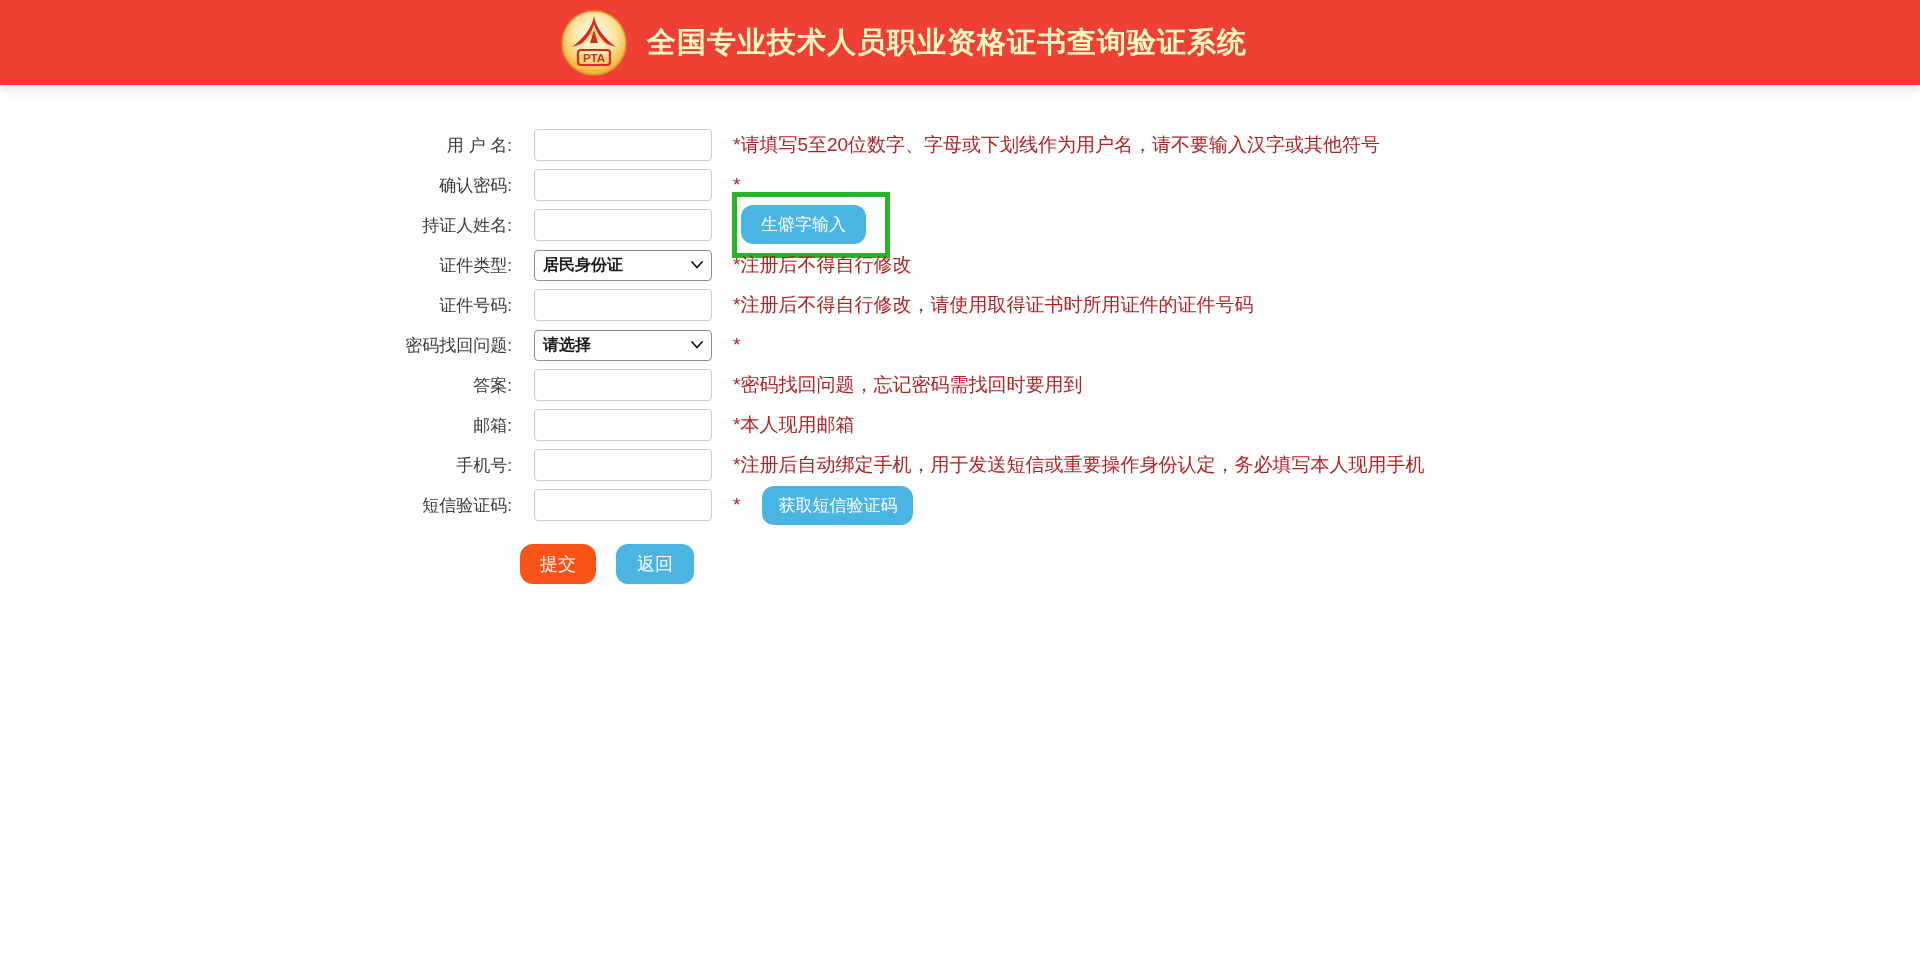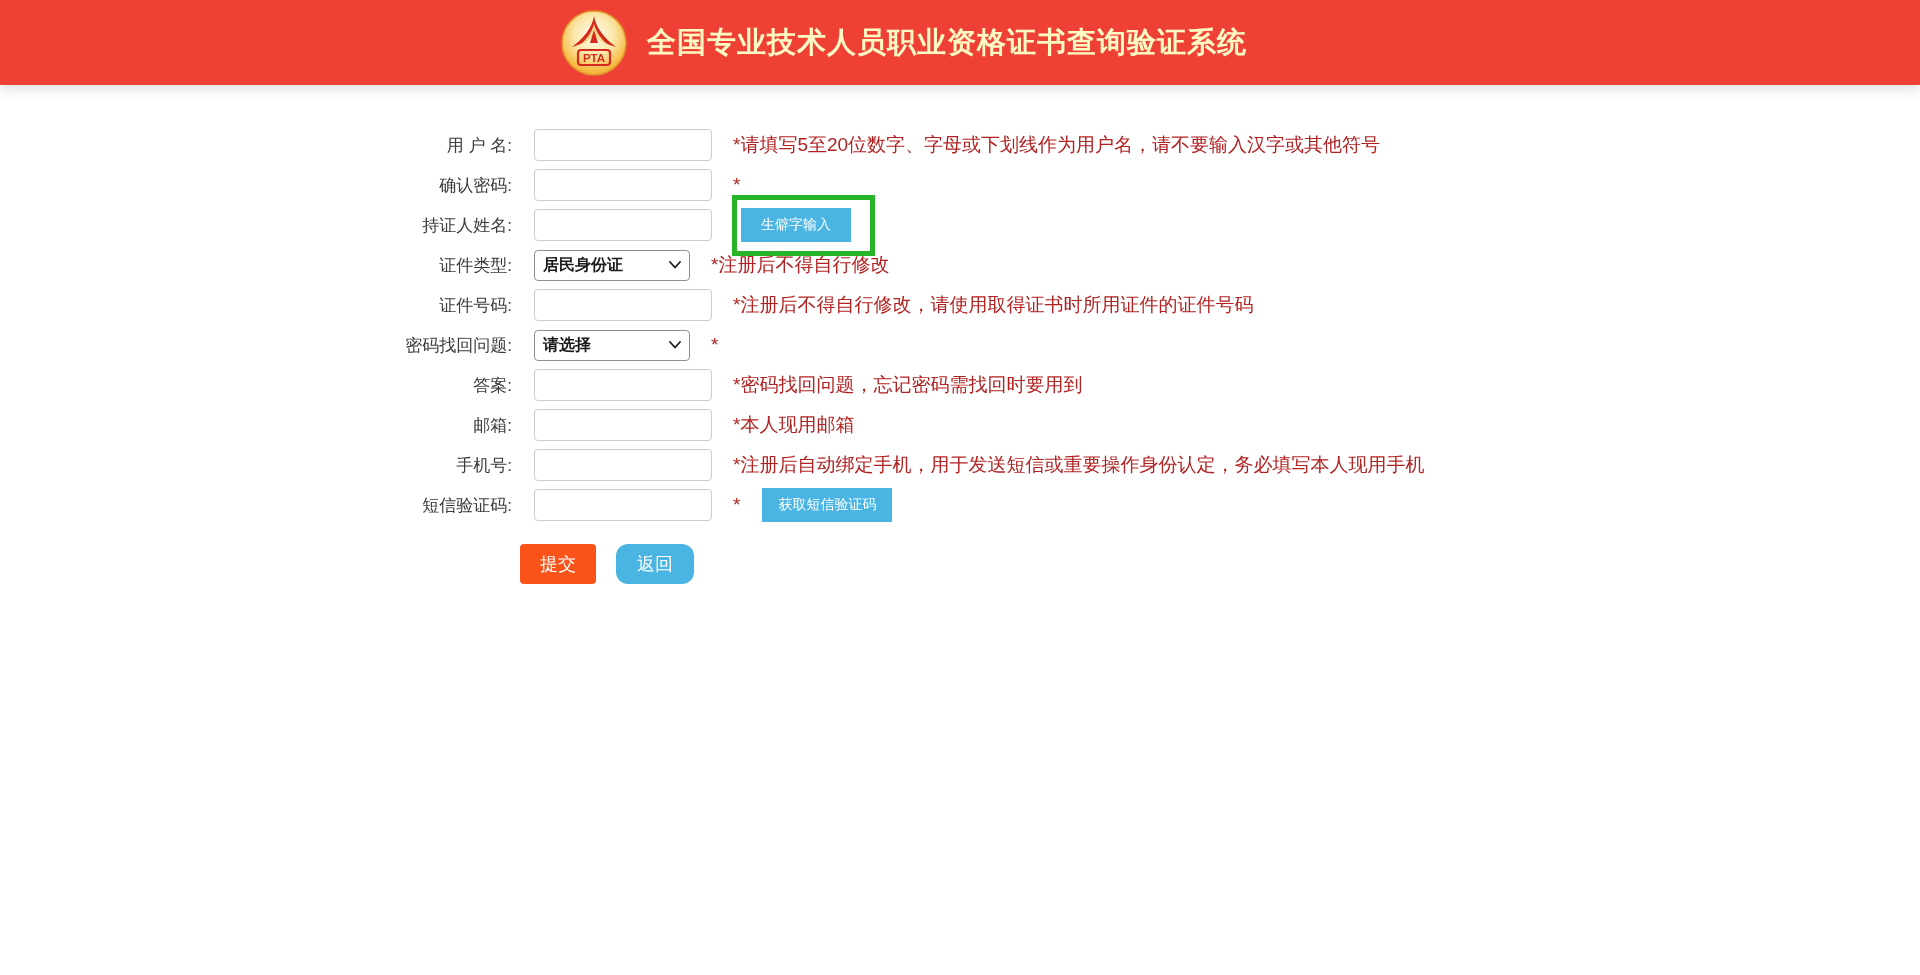--- a/index.html
+++ b/index.html
@@ -34,44 +34,44 @@
   .form-label{
     width:512px;text-align:right;color:var(--label-color);
     font-size:17px;flex:0 0 auto;white-space:pre;
   }
   .ctl{margin-left:8px;flex:0 0 auto;}
   .text-input{
     width:178px;height:32px;border:1px solid #cccccc;border-radius:4px;
     font-size:16px;padding:0 8px;outline:none;background:#fff;
   }
   .select-box{
-    width:156px;height:31px;border:1px solid #8f8f8f;border-radius:4px;
+    width:178px;height:31px;border:1px solid #8f8f8f;border-radius:4px;
     background:#fff;display:flex;align-items:center;
     padding:0 8px;cursor:default;position:relative;
   }
   .select-value{font-size:16px;font-weight:bold;color:#1a1a1a;flex:1;}
   .select-box svg{flex:0 0 auto;}
   .hint{margin-left:7px;color:var(--hint-red);font-size:19px;white-space:nowrap;text-align:center;}
   .blue-btn{
     background:var(--primary-blue);color:#ffffff;border:none;
-    font-size:14px;cursor:pointer;border-radius:0;
+    font-size:17px;cursor:pointer;border-radius:12px;
     font-family:Liberation Sans, sans-serif;
   }
   .rare-char-btn{padding:8px 20px;}
   .green-annotation{
     border:5px solid var(--highlight-green);
     margin-left:6px;display:inline-flex;
     padding:8px 19px 9px 4px;background:transparent;
   }
   .sms-btn{margin-left:8px;padding:8px 16px;}
 
   .action-row{margin-left:520px;margin-top:19px;display:flex;}
   .submit-btn{
     background:var(--submit-orange);color:#fff;border:none;cursor:pointer;
-    font-size:18px;padding:8px 20px;border-radius:4px;font-family:inherit;
+    font-size:18px;padding:8px 20px;border-radius:13px;font-family:inherit;
   }
   .back-btn{
     background:var(--primary-blue);color:#fff;border:none;cursor:pointer;
     font-size:18px;padding:8px 21px;border-radius:12px;margin-left:20px;
     font-family:inherit;
   }
 </style>
 </head>
 <body>
 

